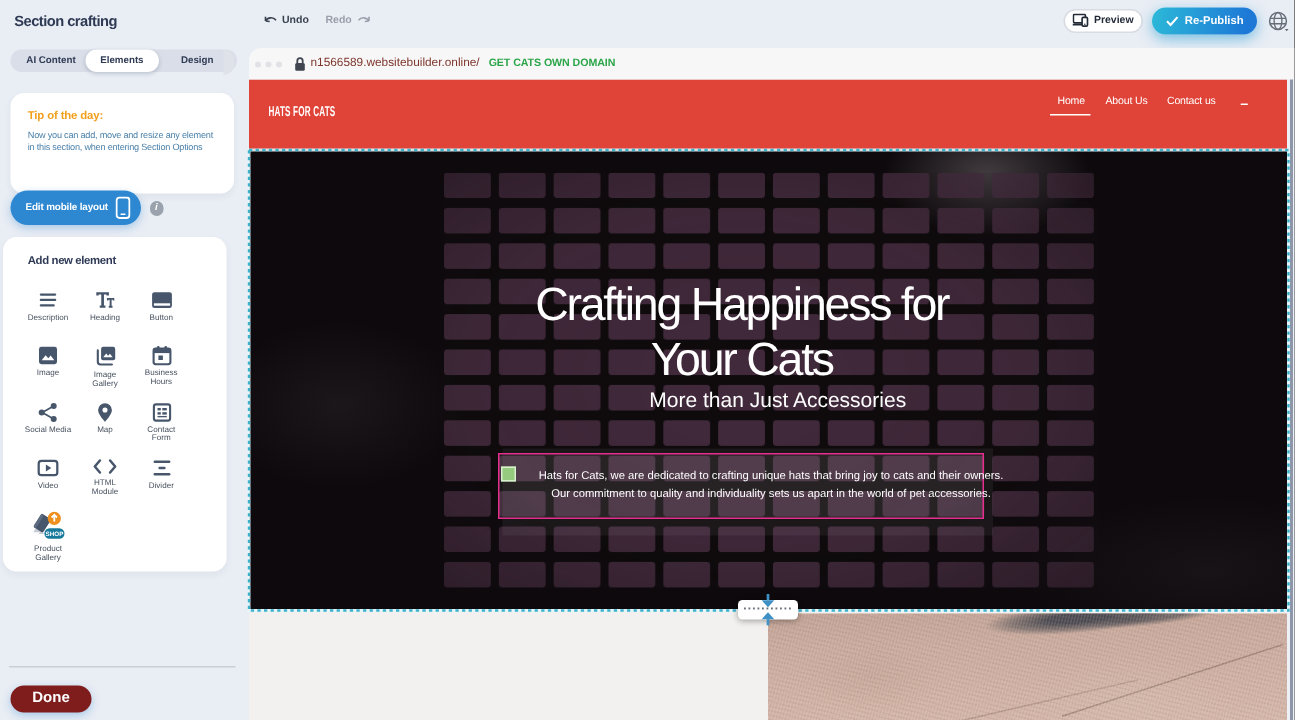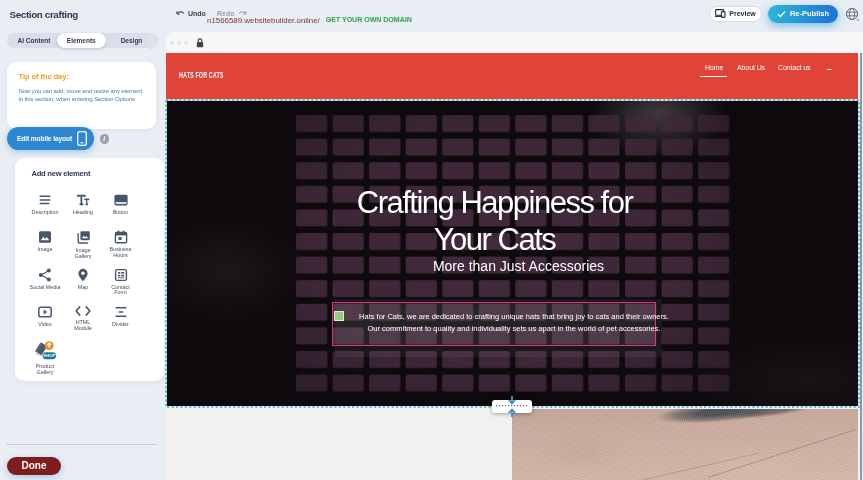--- a/index.html
+++ b/index.html
@@ -27,35 +27,35 @@
     box-shadow:0 1px 3px rgba(40,60,90,.25); }
   #tip { left:7px; top:62px; width:148.5px; height:67px; background:#fff; border-radius:9px; box-shadow:0 2px 5px rgba(60,80,110,.06); }
   #tip h3 { position:absolute; left:11.5px; top:10px; font-size:7.6px; color:#f0a01d; letter-spacing:-0.1px; }
   #tip p  { position:absolute; left:11.5px; top:25px; font-size:6.1px; line-height:7.6px; color:#4a80aa; letter-spacing:-0.15px; white-space:nowrap; }
   #editbtn { left:7px; top:127px; width:87px; height:22.5px; background:#2e88d1; border-radius:11.5px; white-space:nowrap;
     box-shadow:0 2px 6px rgba(46,136,209,.35); display:flex; align-items:center; color:#fff; font-size:6.6px; font-weight:bold; }
   #editbtn span { margin-left:10px; letter-spacing:-0.1px; }
   #editbtn svg { margin-left:5px; flex:none; }
   #info { left:99.5px; top:134px; width:9.5px; height:9.5px; border-radius:50%; background:#99a2ad; color:#fff;
     font-size:6.5px; font-weight:bold; display:flex; align-items:center; justify-content:center; font-style:italic; }
-  #panel { left:15px; top:158px; width:148.5px; height:223px; background:#fff; border-radius:9px; box-shadow:0 2px 5px rgba(60,80,110,.06); }
+  #panel { left:2px; top:158px; width:148.5px; height:223px; background:#fff; border-radius:9px; box-shadow:0 2px 5px rgba(60,80,110,.06); }
   #panel h3 { position:absolute; left:16.5px; top:10.5px; font-size:7.6px; color:#2e3a55; font-weight:600; letter-spacing:-0.25px; }
   .cell { position:absolute; width:50px; text-align:center; }
   .cell svg { display:block; margin:0 auto; }
   .cell .lb { margin-top:2px; font-size:5.4px; line-height:5.9px; color:#46505f; }
   #sep { left:6px; top:444px; width:151px; height:1px; background:#c9cdd5; }
   #done { left:7px; top:456.5px; width:54px; height:18.5px; background:#7f1d1d; border-radius:9.5px;
     display:flex; align-items:center; justify-content:center; color:#fff; font-size:10px; font-weight:bold;
     box-shadow:0 2px 6px rgba(46,136,209,.35); }
 
   
   #bbar { left:166px; top:32px; width:697px; height:21px; background:#f7f7f8; border-radius:8px 0 0 0; }
   #crescent { left:148.5px; top:33.2px; width:7px; height:16.5px; border-radius:0 9px 9px 0; background:#dfe2e9; }
   .dot { position:absolute; top:40.5px; width:4.5px; height:4.5px; border-radius:50%; background:#e2e2e6; }
-  #url { left:207px; top:16px; height:30px; display:flex; align-items:flex-start; font-size:7.9px; color:#7e352b; letter-spacing:0; }
+  #url { left:207px; top:16px; height:30px; display:flex; align-items:flex-end; font-size:7.9px; color:#7e352b; letter-spacing:0; }
   #url b { color:#2ba548; margin-left:6px; font-size:7.1px; letter-spacing:-0.05px; }
 
   #site { left:166px; top:53px; width:692px; height:427px; background:#f2f1ef; overflow:hidden; }
   #hdr { position:absolute; left:0; top:0; width:100%; height:47px; background:#e04338; }
   #logo { position:absolute; left:13px; top:16px; color:#fff; font-weight:bold; font-size:9.5px;
     transform:scaleX(.57); transform-origin:left center; letter-spacing:.2px; white-space:nowrap; }
   .nav { position:absolute; top:11px; color:#fff; font-size:7px; letter-spacing:-0.1px; }
   #nav-underline { position:absolute; left:534px; top:22.5px; width:27px; height:1.5px; background:#fff; }
 
   #hero { position:absolute; left:0; top:47px; width:692px; height:306px; background:#0d0a0c; overflow:hidden; }
@@ -264,21 +264,21 @@
 
   <div class="abs" id="crescent"></div>
   <div class="abs" id="bbar"></div>
   <div class="dot" style="left:169.5px;"></div>
   <div class="dot" style="left:176.5px;"></div>
   <div class="dot" style="left:183.5px;"></div>
   <svg class="abs" style="left:195.5px;top:37.5px;" width="8" height="10" viewBox="0 0 8 10">
     <rect x="0.8" y="4" width="6.4" height="5.2" rx="1" fill="#3f4650"></rect>
     <path d="M2.2 4 L2.2 2.6 A1.8 1.8 0 0 1 5.8 2.6 L5.8 4" fill="none" stroke="#3f4650" stroke-width="1.2"></path>
   </svg>
-  <div class="abs" id="url">n1566589.websitebuilder.online/<b>GET YOUR OWN DOMAIN</b></div>
+  <div class="abs" id="url">n1566589.websitebuilder.online/<b>GET CATS OWN DOMAIN</b></div>
 
   <div class="abs" id="site">
     <div id="hdr">
       <div id="logo">HATS FOR CATS</div>
       <div class="nav" style="left:539px;">Home</div>
       <div id="nav-underline"></div>
       <div class="nav" style="left:571px;">About Us</div>
       <div class="nav" style="left:612px;">Contact us</div>
       <div style="position:absolute;left:660.5px;top:15.6px;width:5.5px;height:1.6px;background:#fff;border-radius:1px;"></div>
     </div>

